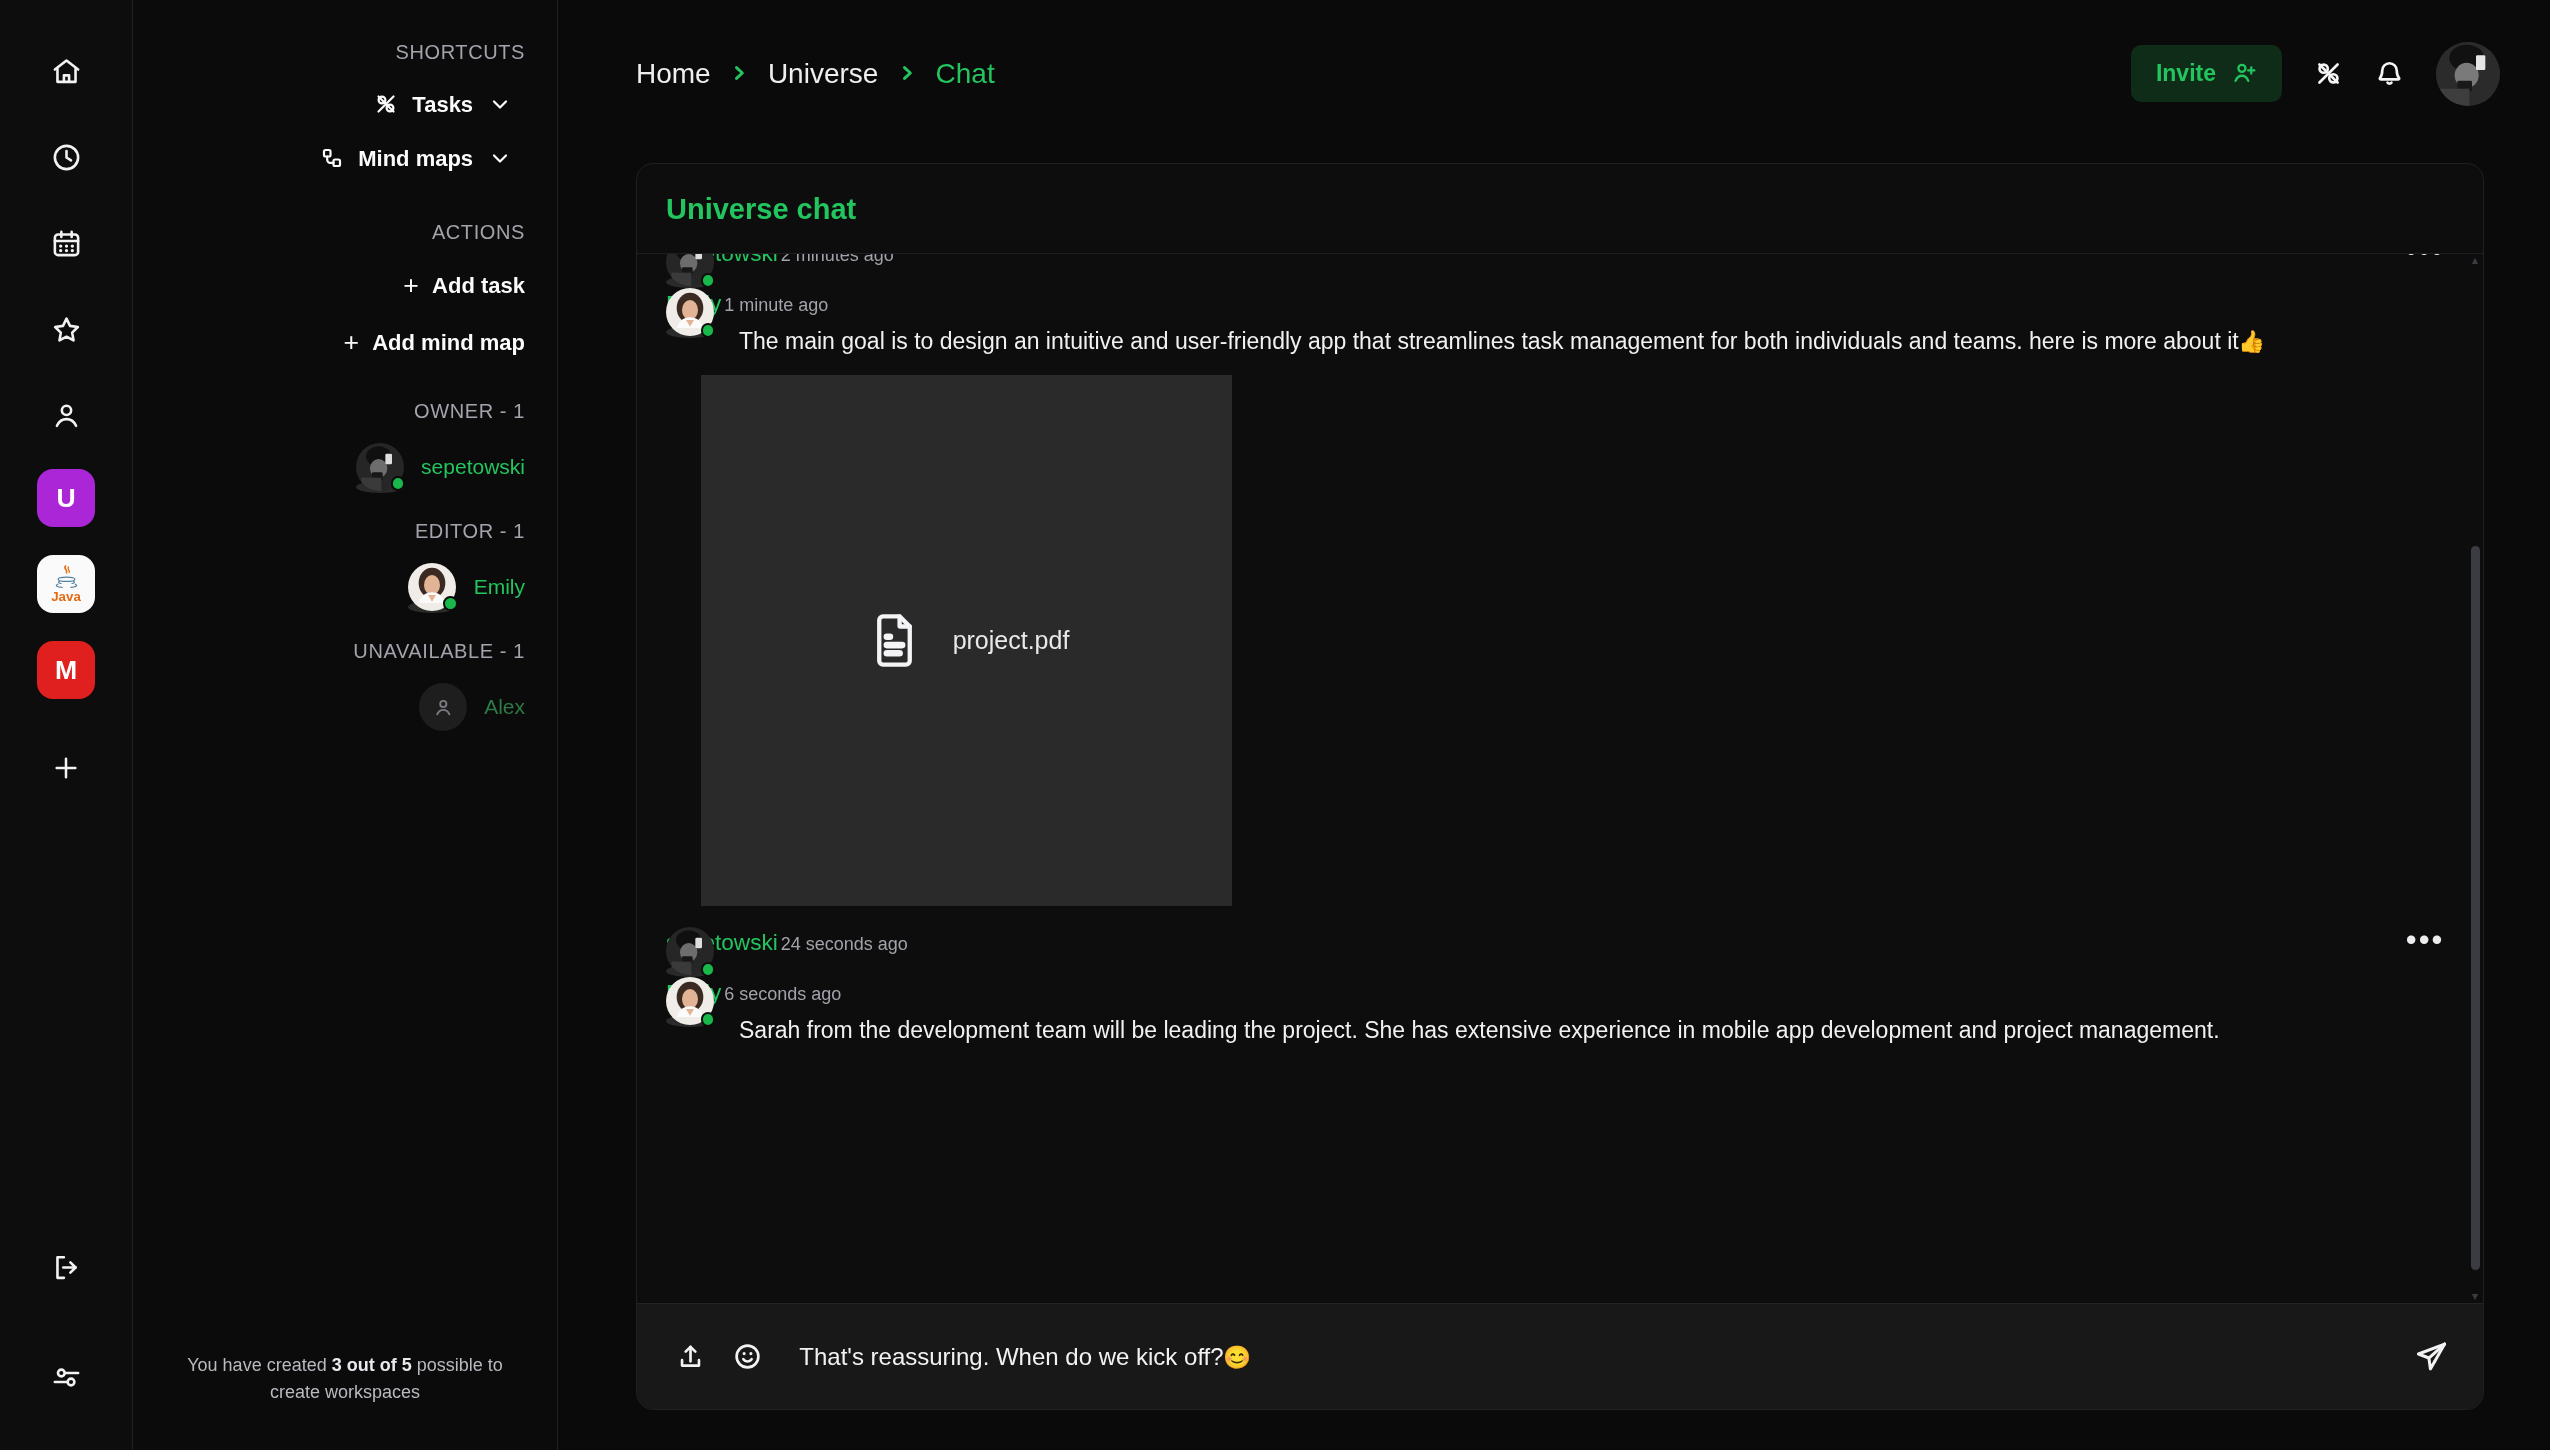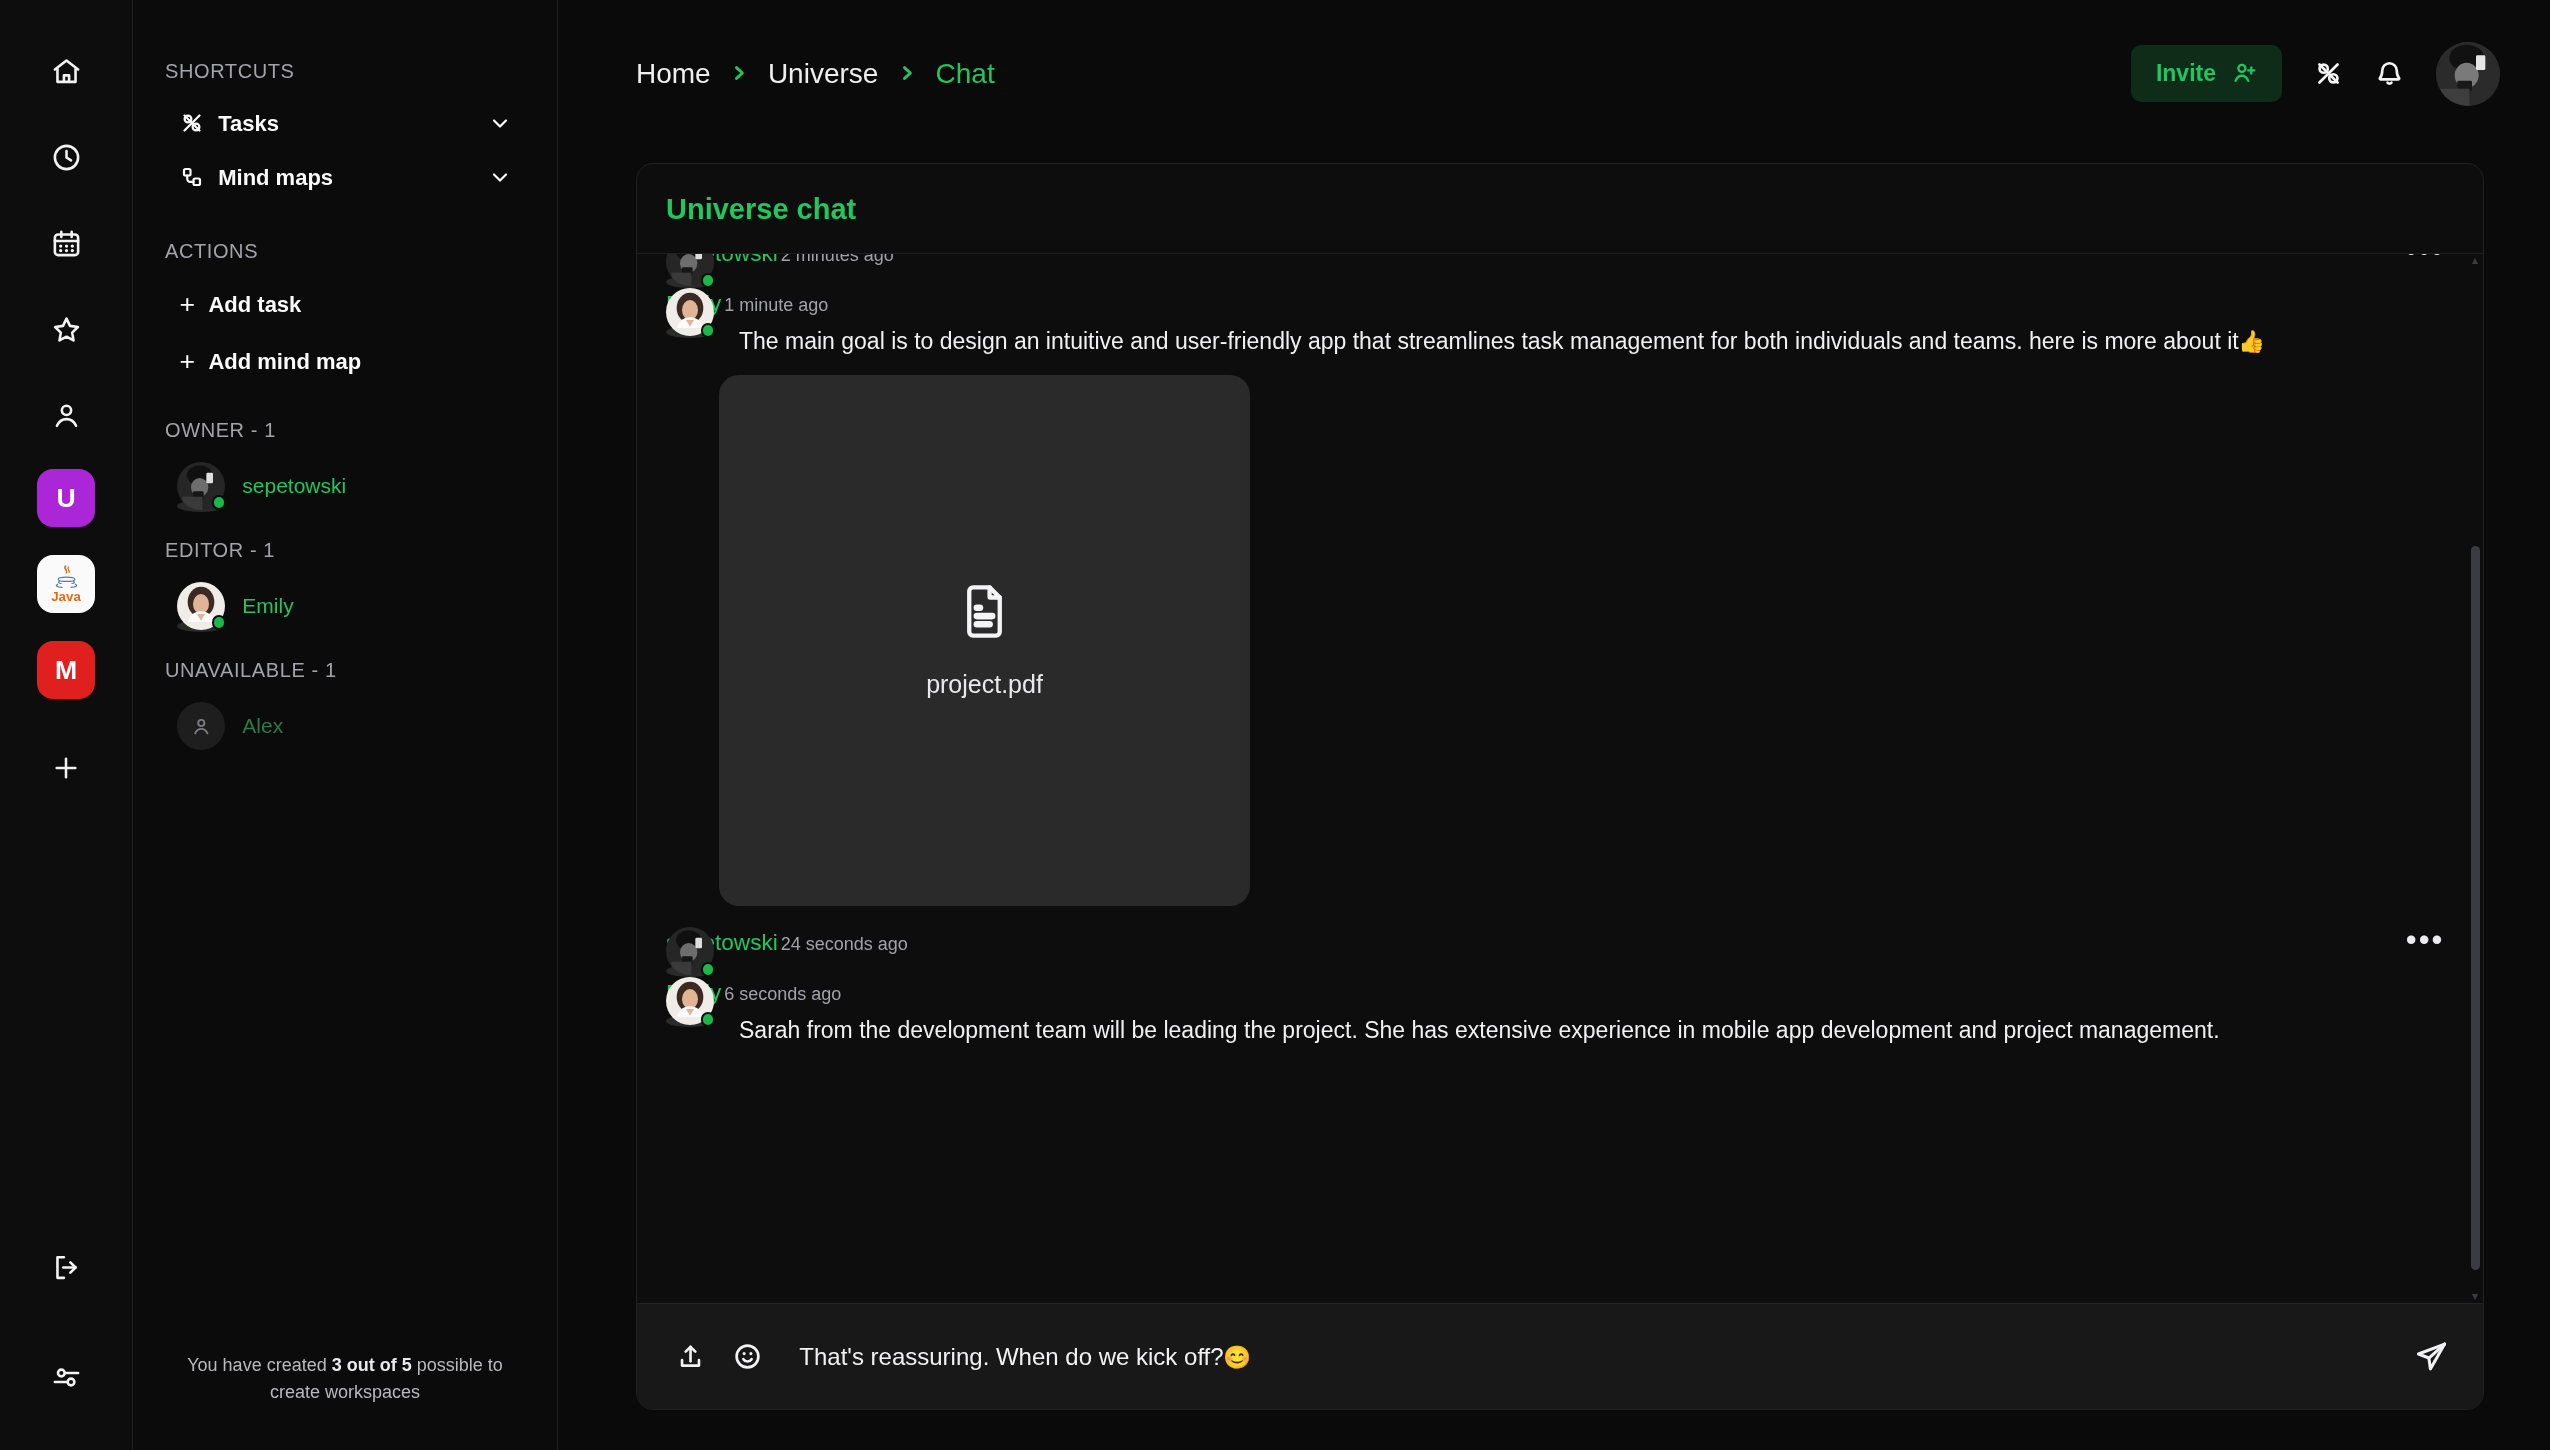--- a/index.html
+++ b/index.html
@@ -43,21 +43,21 @@
     display:flex; align-items:center; justify-content:center; cursor:pointer;
   }
   .rail-bottom { margin-top: auto; padding-bottom: 40px;
     display: flex; flex-direction: column; align-items: center; }
   .rail-bottom .rail-icon { margin-bottom: 45px; }
 
   
   .sidebar {
     width: 425px; flex: 0 0 425px; height: 1450px;
     background: #0b0b0b; border-right: 1.3px solid #1f2025;
-    padding: 60px 32px 0 32px; display: flex; flex-direction: column;
+    padding: 41px 32px 0 32px; display: flex; flex-direction: column; align-items: flex-end;
   }
   .side-head {
     font-size: 20px; color: #a3a3ac; letter-spacing: 0.6px;
     font-weight: 400; margin-bottom: 18.6px;
   }
   .side-row {
     display: flex; align-items: center; gap: 14.6px;
     padding: 9.3px 0 9.3px 14.6px; cursor: pointer; margin-bottom: 9.3px;
   }
   .side-row .label { font-size: 22px; color: #fbfbfb; font-weight: bold; }
@@ -154,24 +154,24 @@
   .m-avatar {
     position: absolute; left: 29px; top: 9.3px;
     width: 48px; height: 48px;
   }
   .dots {
     position: absolute; right: 24px; top: 6.6px;
     font-size: 31px; color: #ededf0; letter-spacing: 2px;
     cursor: pointer; line-height: 1;
   }
   .filecard {
-    margin-left: 53px; margin-top: 17.3px;
+    margin-left: 35px; margin-top: 17.3px;
     width: 531px; height: 531px; background: #2a2a2a;
-    display: flex; flex-direction: column;
-    align-items: center; justify-content: center; gap: 28px; cursor: pointer; border-radius: 20px;
+    display: flex; 
+    align-items: center; justify-content: center; gap: 28px; cursor: pointer;
   }
   .filecard .fname { font-size: 25px; color: #e9e9ec; }
   .filecard svg { stroke: #f4f4f6; fill: none; stroke-width: 1.7; }
 
   
   .sbar {
     position: absolute; right: 2.7px; top: 0; width: 10.6px; height: 100%;
   }
   .sbar-arrow {
     position: absolute; left: 0; width: 10.6px; text-align: center;

